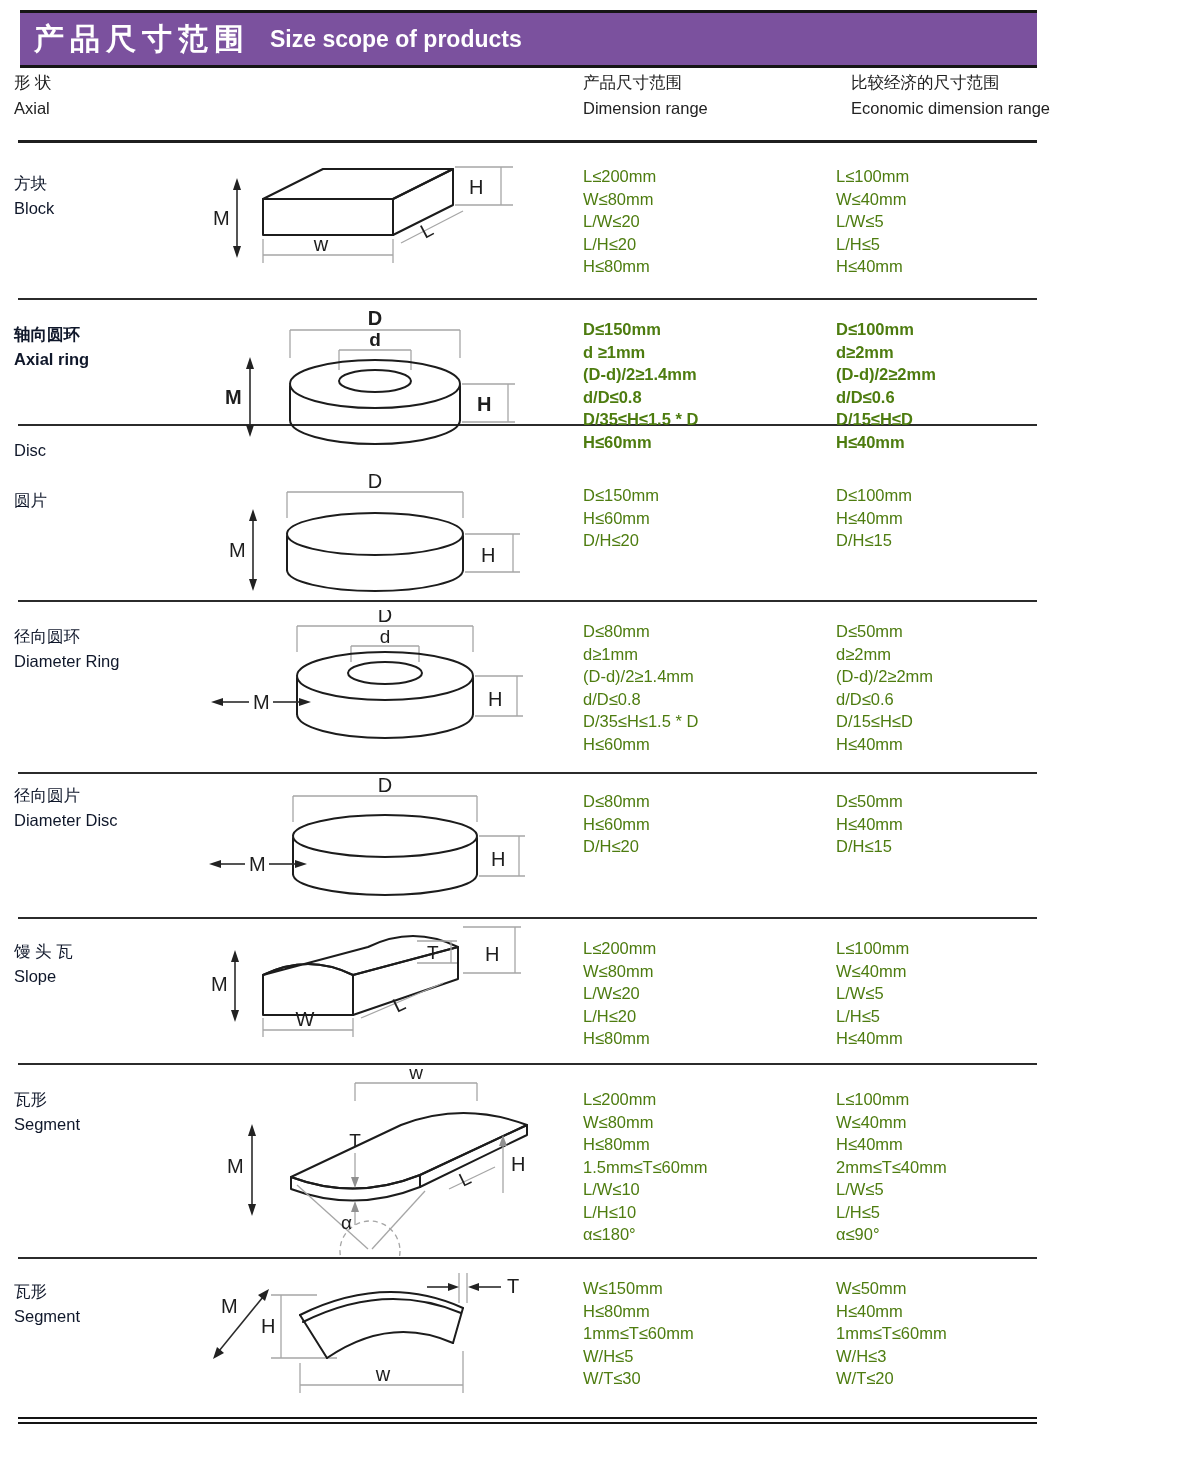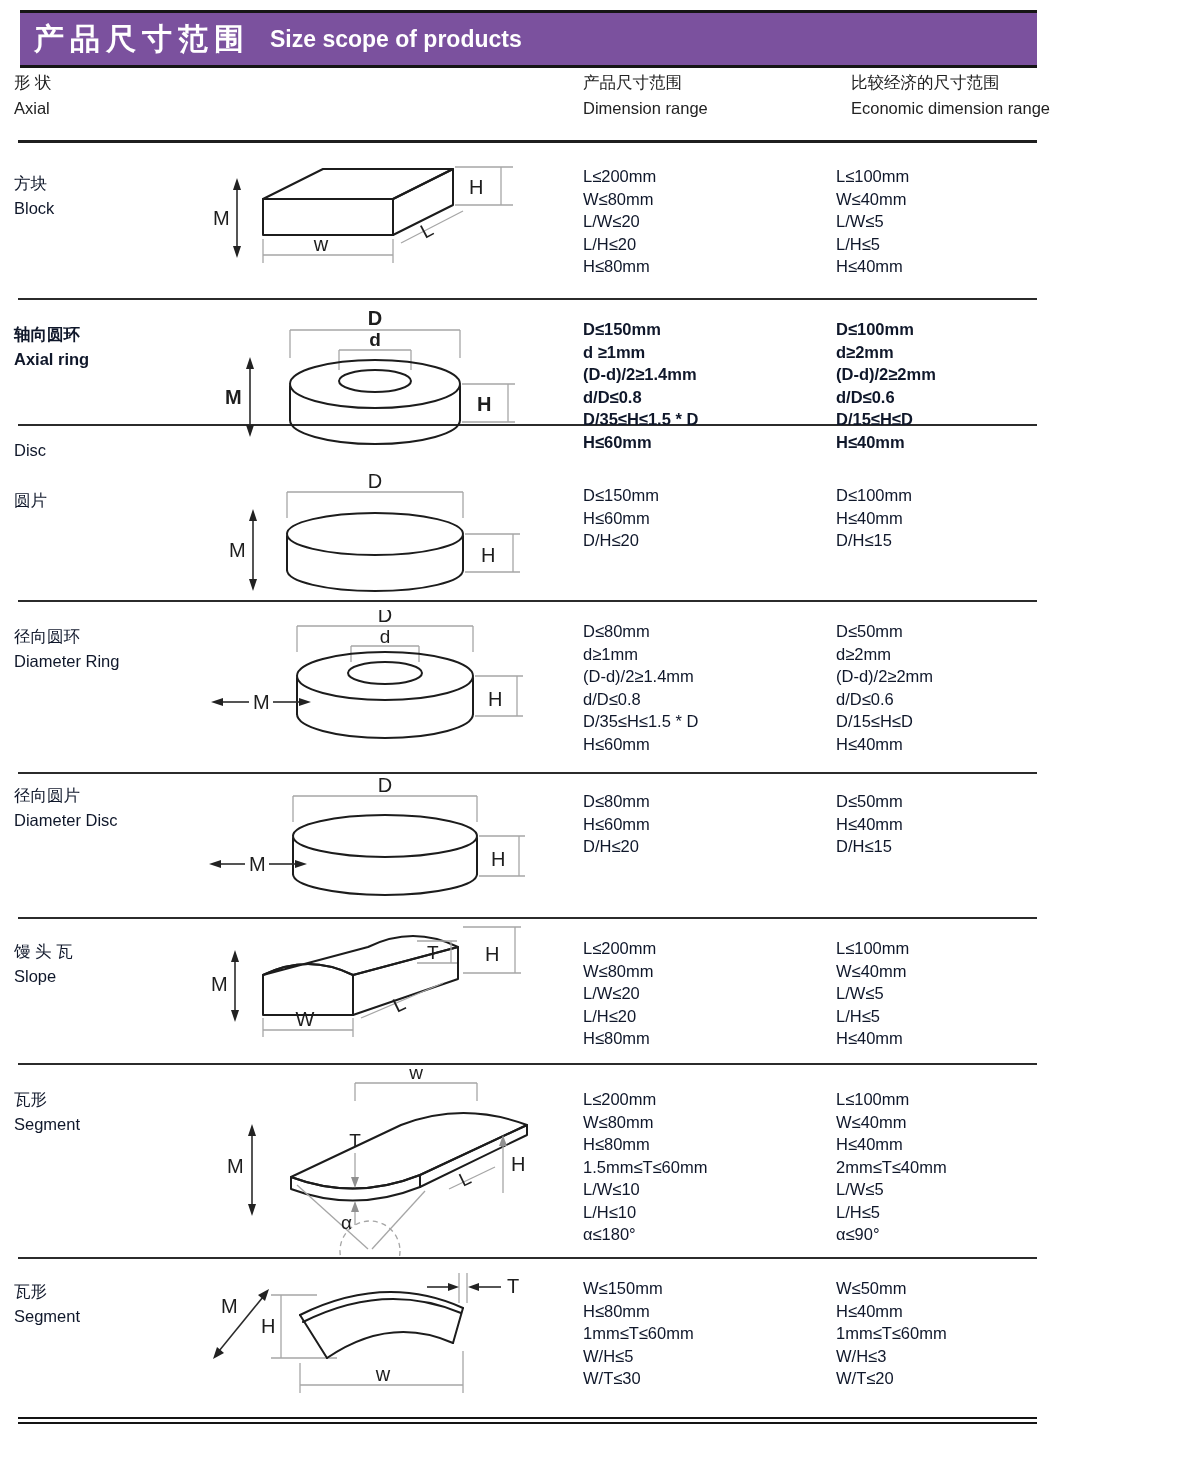--- a/index.html
+++ b/index.html
@@ -19,21 +19,21 @@
   .col-shape{left:14px;} .col-diagram{left:222px;} .col-dim{left:583px;} .col-econ{left:812px;margin-left:39px;}
 
   
   .rule{margin-left:18px;width:1019px;border-top:2px solid #2b2b2b;height:0;}
   .rule-head{border-top:3px solid #1f1f1f;}
   .rule-double{border-top:2px solid #141414;border-bottom:2px solid #141414;height:3px;background:#fff;}
 
   
   .row{position:relative;}
   .shape{position:absolute;left:14px;font-size:16.5px;line-height:25px;color:#0f172a;}
-  .vals{position:absolute;font-size:16.5px;line-height:22.5px;color:#0f172a;}
+  .vals{position:absolute;font-size:16.5px;line-height:22.5px;color:#4d7c0f;}
   .dims{left:583px;} .econ{left:836px;}
   .dgm{position:absolute;left:205px;}
 
   
   svg .ol{stroke:#1c1c1c;stroke-width:2;fill:none;stroke-linejoin:round;stroke-linecap:round;}
   svg .dl{stroke:#a6a6a6;stroke-width:1.3;fill:none;}
   svg .dsh{stroke-dasharray:5 4;}
   svg .arr{stroke:#2b2b2b;stroke-width:1.6;fill:none;}
   svg .ah{fill:#222;stroke:none;}
   svg .ahg{fill:#909090;stroke:none;}

